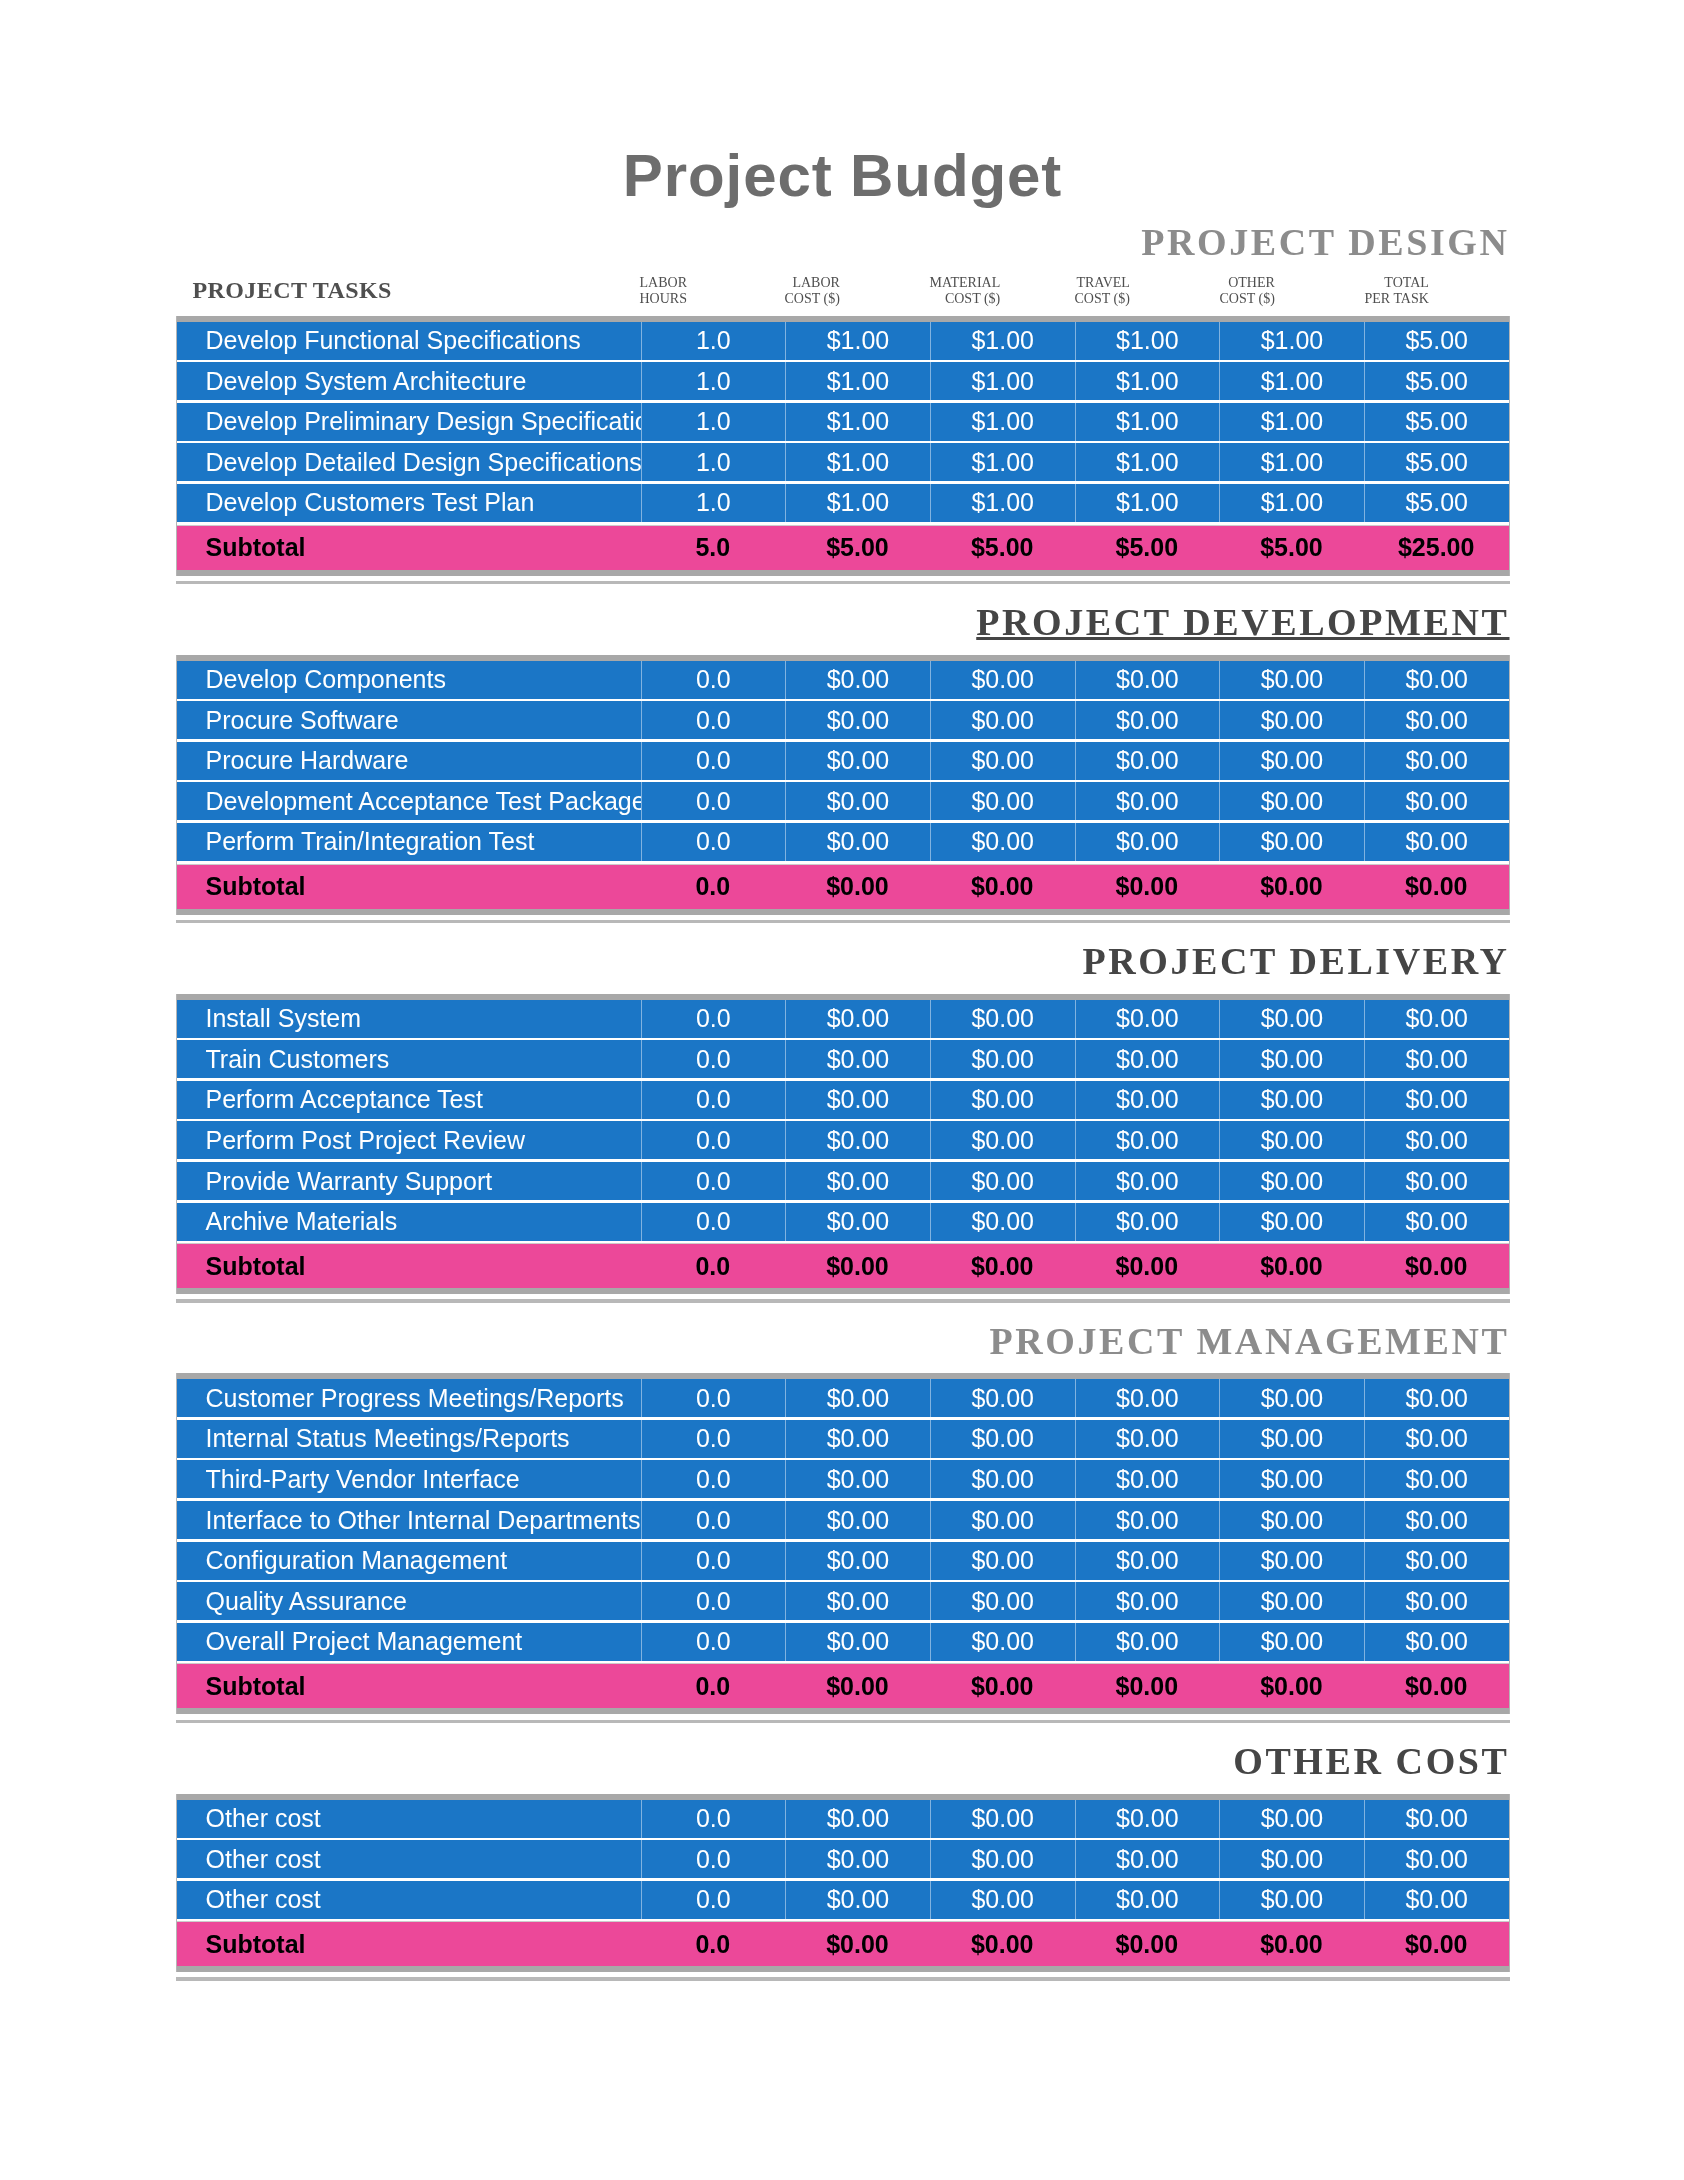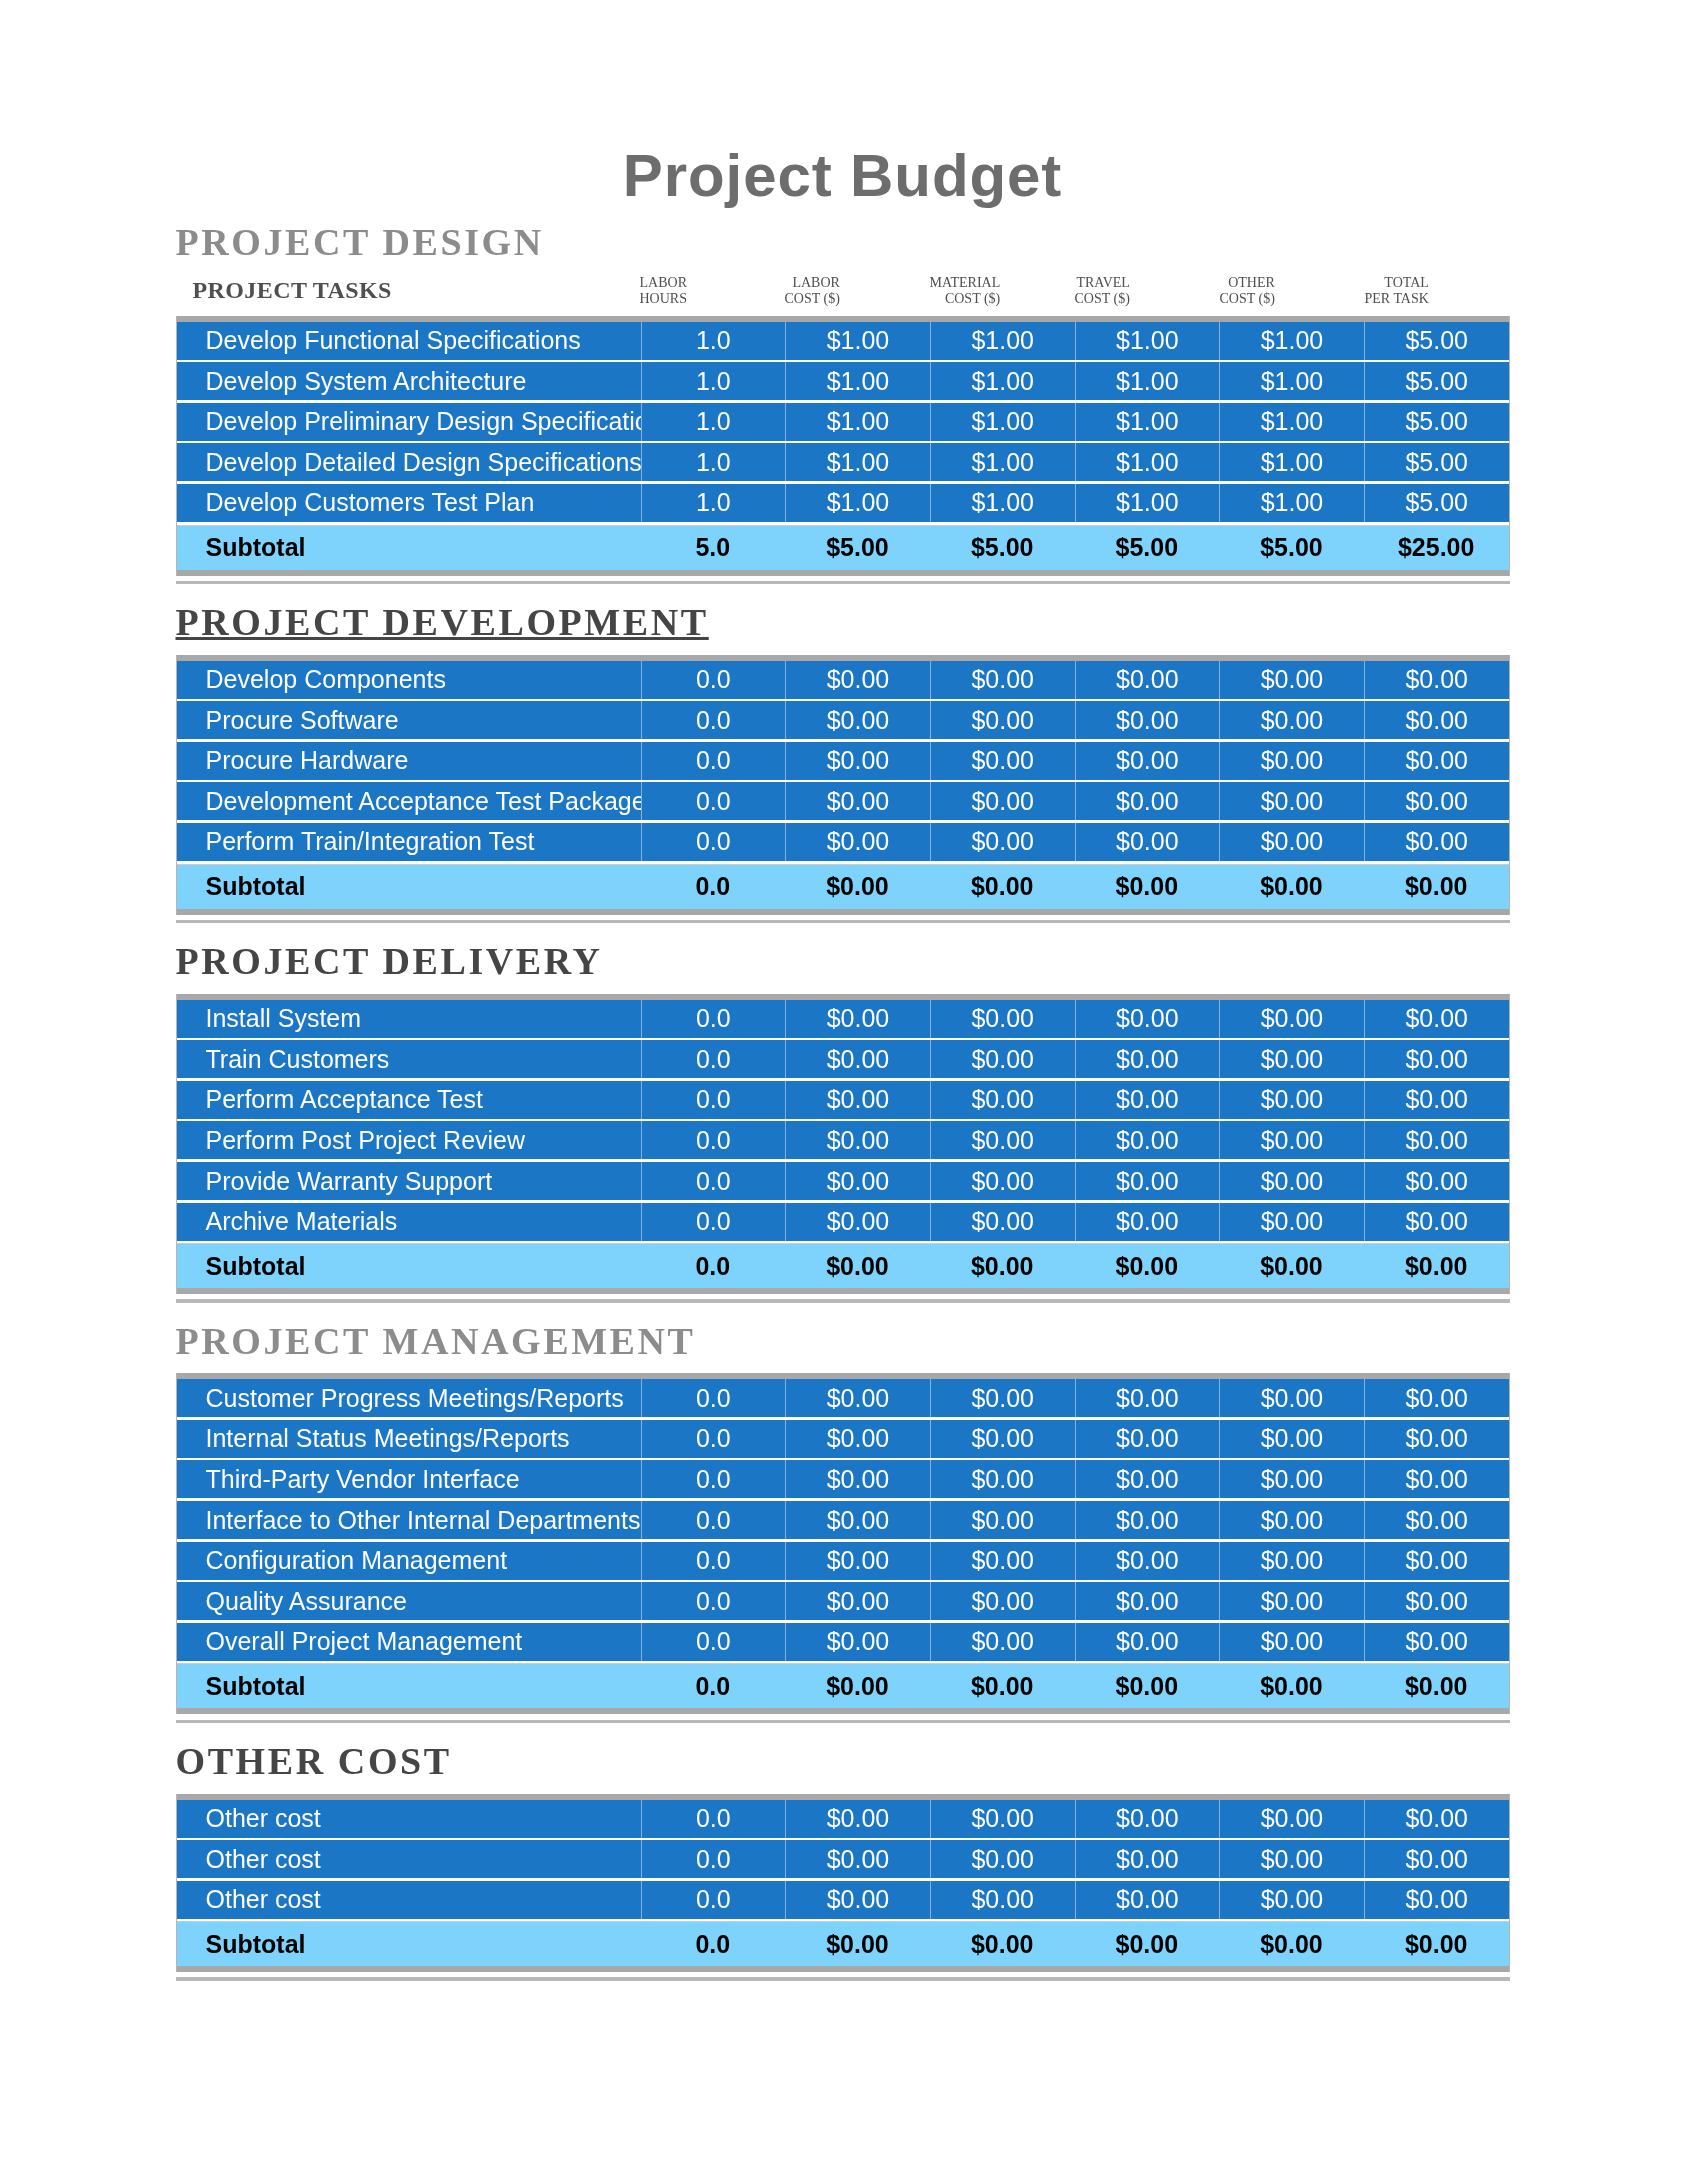--- a/index.html
+++ b/index.html
@@ -24,21 +24,21 @@
     margin: 16px;
     text-align: center;
     font-size: 60px;
     font-weight: bold;
     letter-spacing: 0.9px;
     color: #6d6d6d;
     line-height: 1.05;
   }
   .section-title {
     margin: 19px 0 13.6px 0;
-    text-align: left;
+    text-align: right;
     font-family: "Liberation Serif", serif;
     font-size: 38px;
     font-weight: bold;
     letter-spacing: 2.6px;
     color: #595959;
     line-height: 1.0;
   }
   .section:first-child .section-title {
     margin-top: 8.5px;
   }
@@ -111,21 +111,21 @@
     justify-content: flex-start;
   }
   .cell.val {
     justify-content: center;
     text-align: center;
   }
   .task-row .cell.val {
     border-left: 1.7px solid rgba(255, 255, 255, 0.45);
   }
   .subtotal {
-    background: #7dd3fc;
+    background: #ec4899;
     color: #000000;
     font-weight: bold;
     height: 44px;
     border-top: 1.7px solid #cccccc;
   }
 </style>
 </head>
 <body>
 
 <div class="page">

